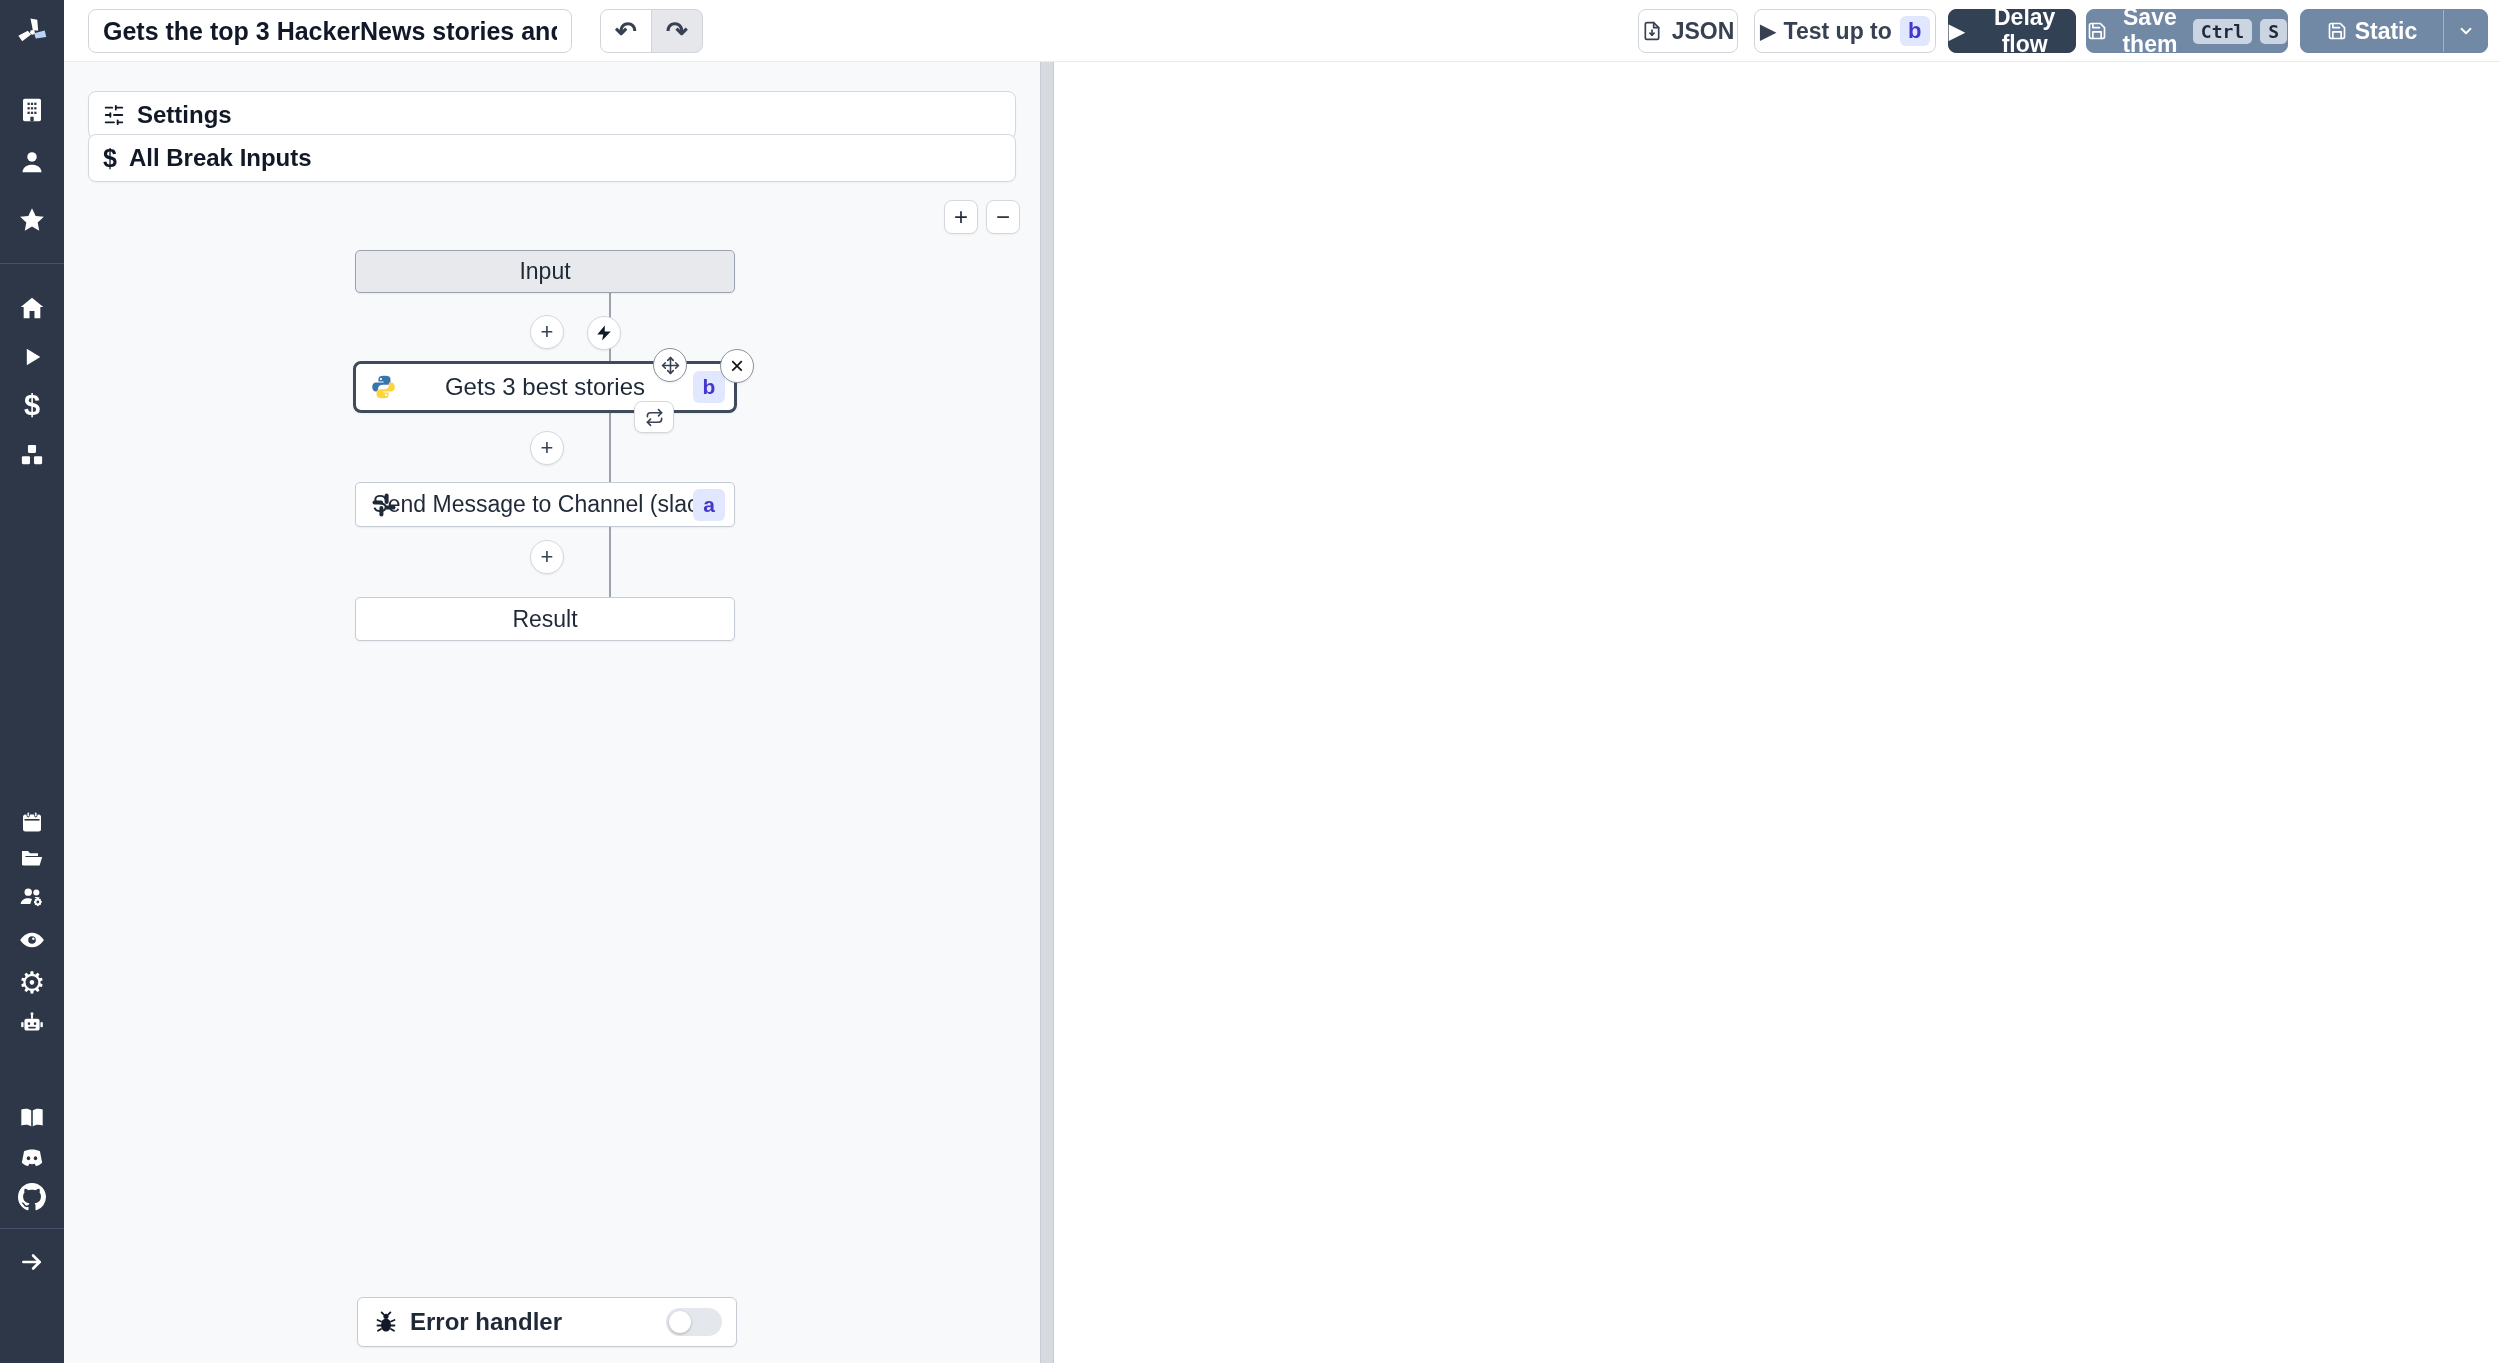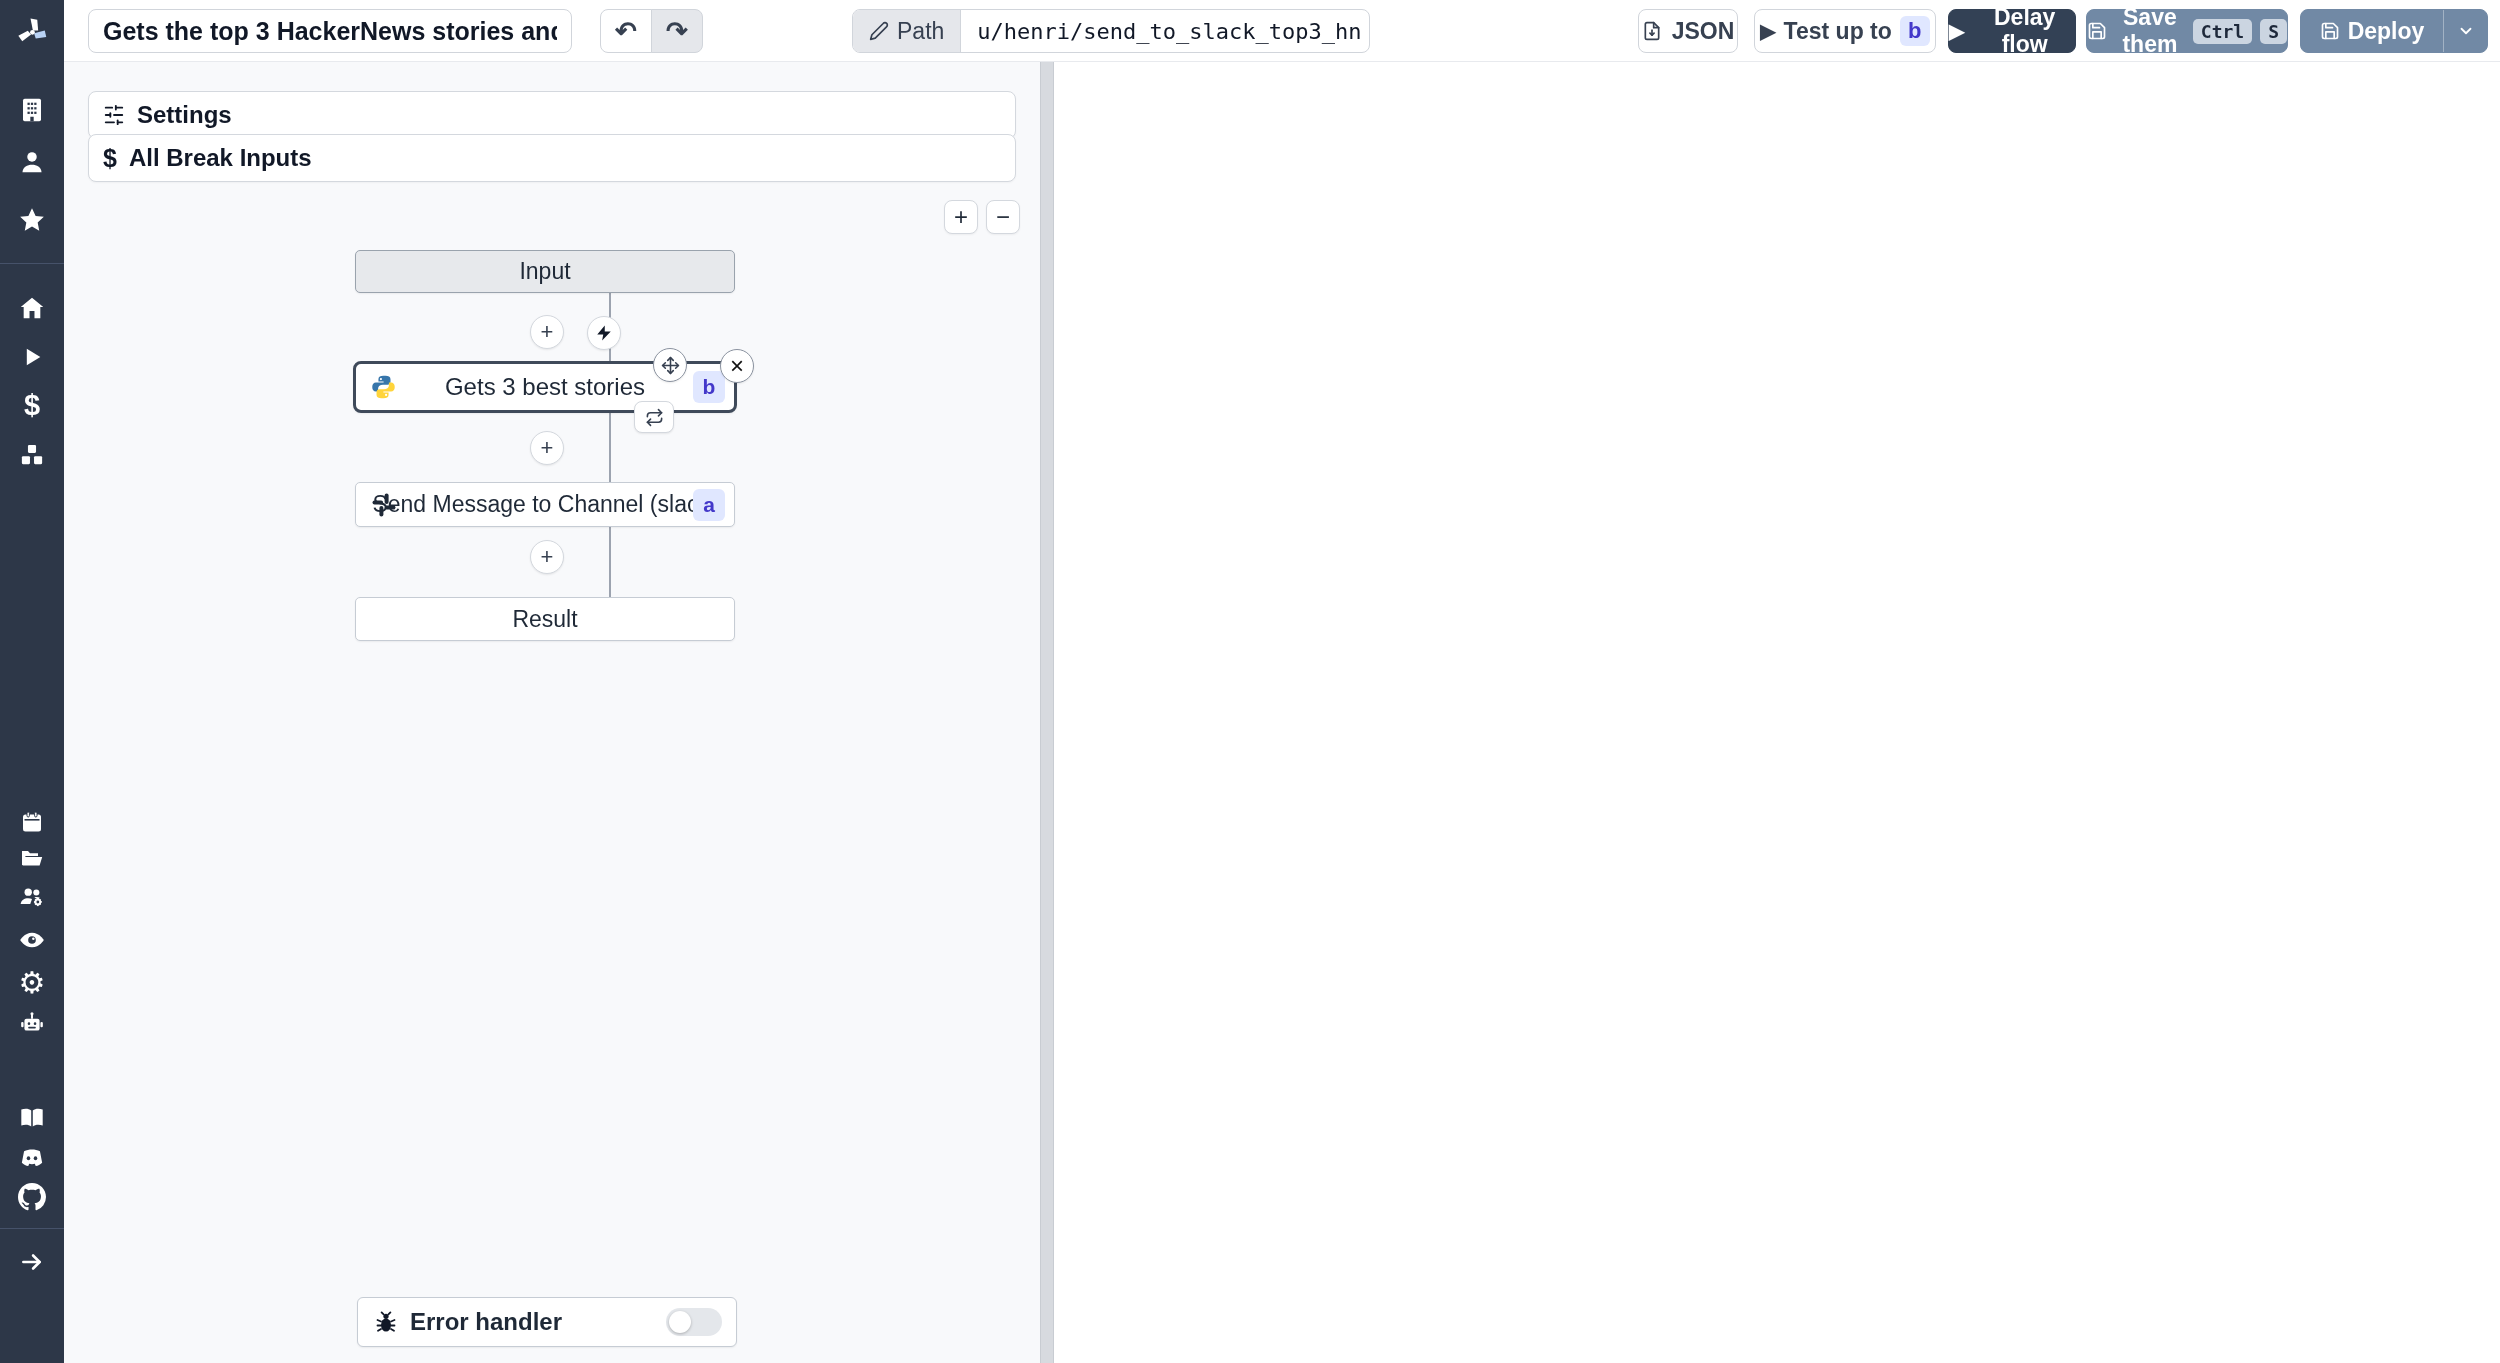--- a/index.html
+++ b/index.html
@@ -266,31 +266,20 @@
 </div>
 
 <div class="abs" id="topbar">
   <input class="tb inp" id="flow-title" value="Gets the top 3 HackerNews stories and send them" style="">
   <button class="tb btn" id="undo">
       <span class="arrglyph">↶</span>
     </button>
   <button class="tb btn" id="redo">
       <span class="arrglyph">↷</span>
     </button>
-  <div class="tb" id="pathgrp">
-    <div class="seg1">
-      <span>
-          <svg width="20" height="20" viewBox="0 0 24 24" fill="none" stroke="#374151" stroke-width="2" stroke-linecap="round" stroke-linejoin="round">
-            <path d="M17 3a2.85 2.83 0 1 1 4 4L7.5 20.5 2 22l1.5-5.5Z"></path>
-          </svg>
-        </span>
-      <span>Path</span>
-    </div>
-    <div class="seg2">u/henri/send_to_slack_top3_hn</div>
-  </div>
   <button class="tb btn" id="btn-json">
     <span>
         <svg width="20" height="20" viewBox="0 0 24 24" fill="none" stroke="#374151" stroke-width="2" stroke-linecap="round" stroke-linejoin="round">
           <path d="M14 2H6a2 2 0 0 0-2 2v16a2 2 0 0 0 2 2h12a2 2 0 0 0 2-2V8z"></path>
           <polyline points="14 2 14 8 20 8"></polyline>
           <line x1="12" y1="11" x2="12" y2="17"></line>
           <polyline points="9.5 14.5 12 17 14.5 14.5"></polyline>
         </svg>
       </span>
     <span>JSON</span>
@@ -316,21 +305,21 @@
     <kbd>Ctrl</kbd>
       <kbd>S</kbd>
   </button>
   <div class="tb btn blue-btn" id="btn-deploy">
     <span class="dmain">
       <svg width="20" height="20" viewBox="0 0 24 24" fill="none" stroke="#fff" stroke-width="2" stroke-linecap="round" stroke-linejoin="round">
           <path d="M19 21H5a2 2 0 0 1-2-2V5a2 2 0 0 1 2-2h11l5 5v11a2 2 0 0 1-2 2z"></path>
           <polyline points="17 21 17 13 7 13 7 21"></polyline>
           <polyline points="7 3 7 8 15 8"></polyline>
         </svg>
-      <span>Deploy</span>
+      <span>Static</span>
     </span>
     <span class="dchev">
       <svg width="18" height="18" viewBox="0 0 24 24" fill="none" stroke="#fff" stroke-width="2.4" stroke-linecap="round" stroke-linejoin="round">
           <polyline points="6 9 12 15 18 9"></polyline>
         </svg>
     </span>
   </div>
 </div>
 
 <div class="abs" id="leftpanel">

